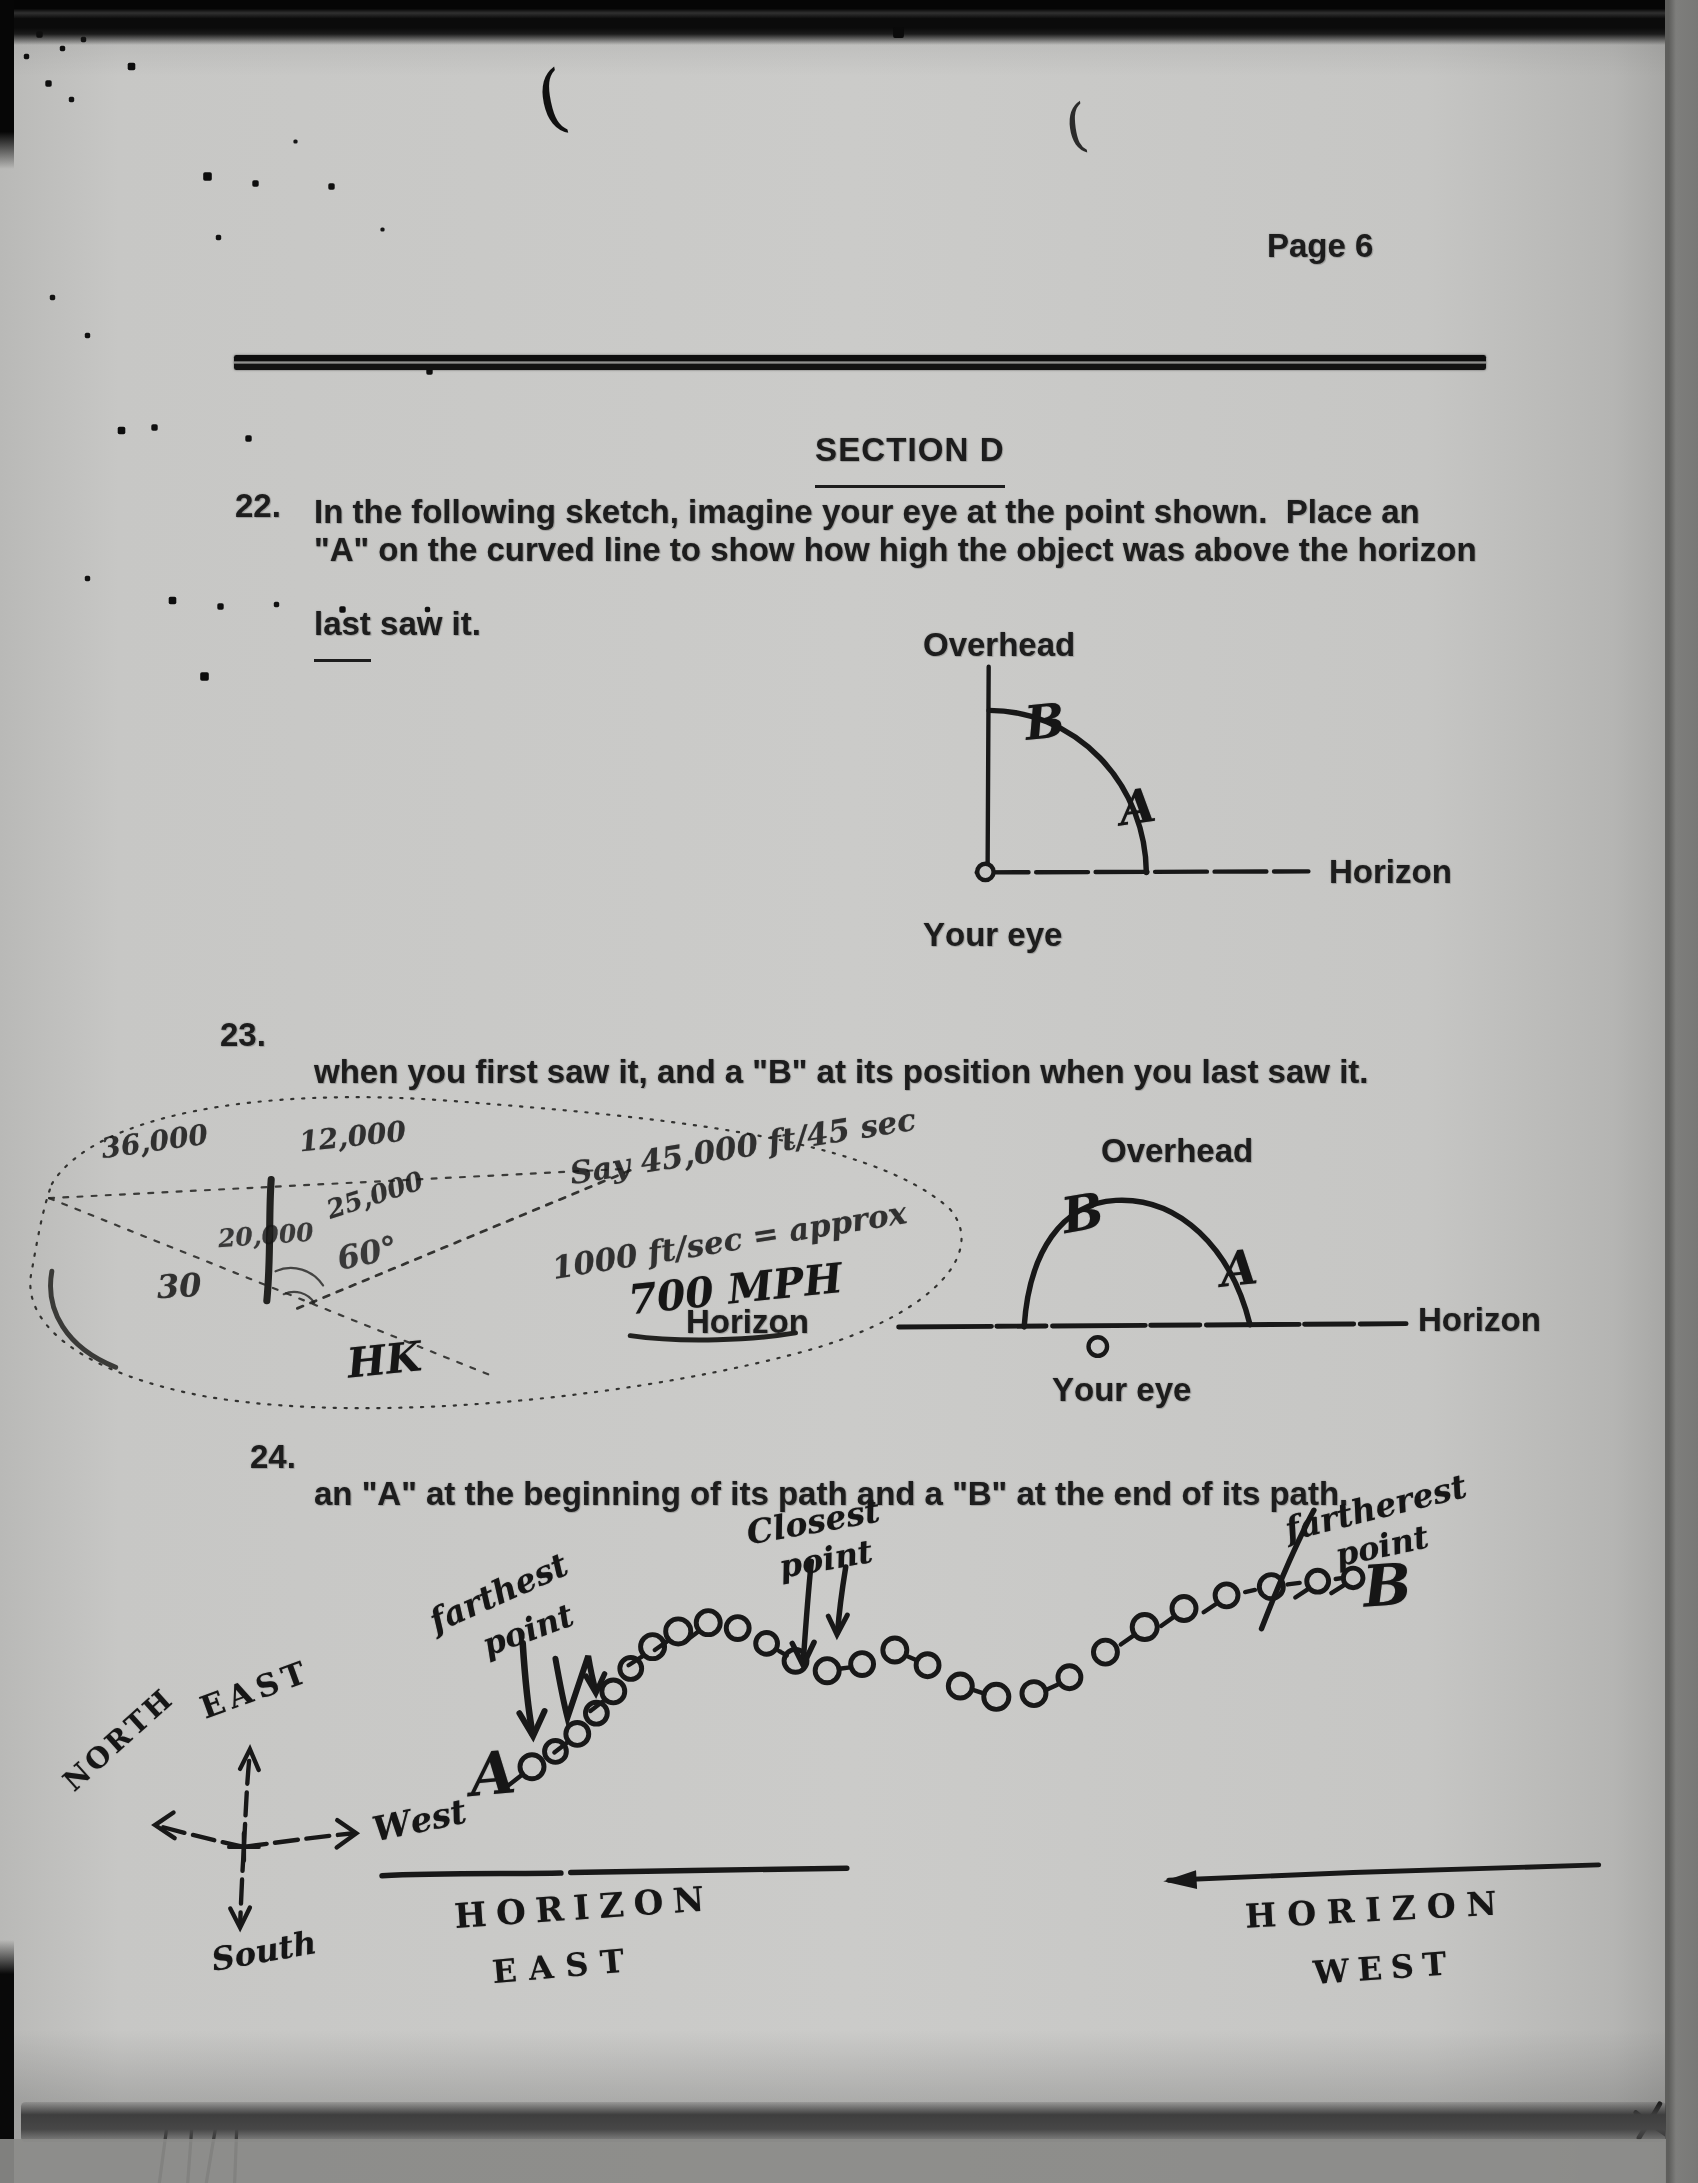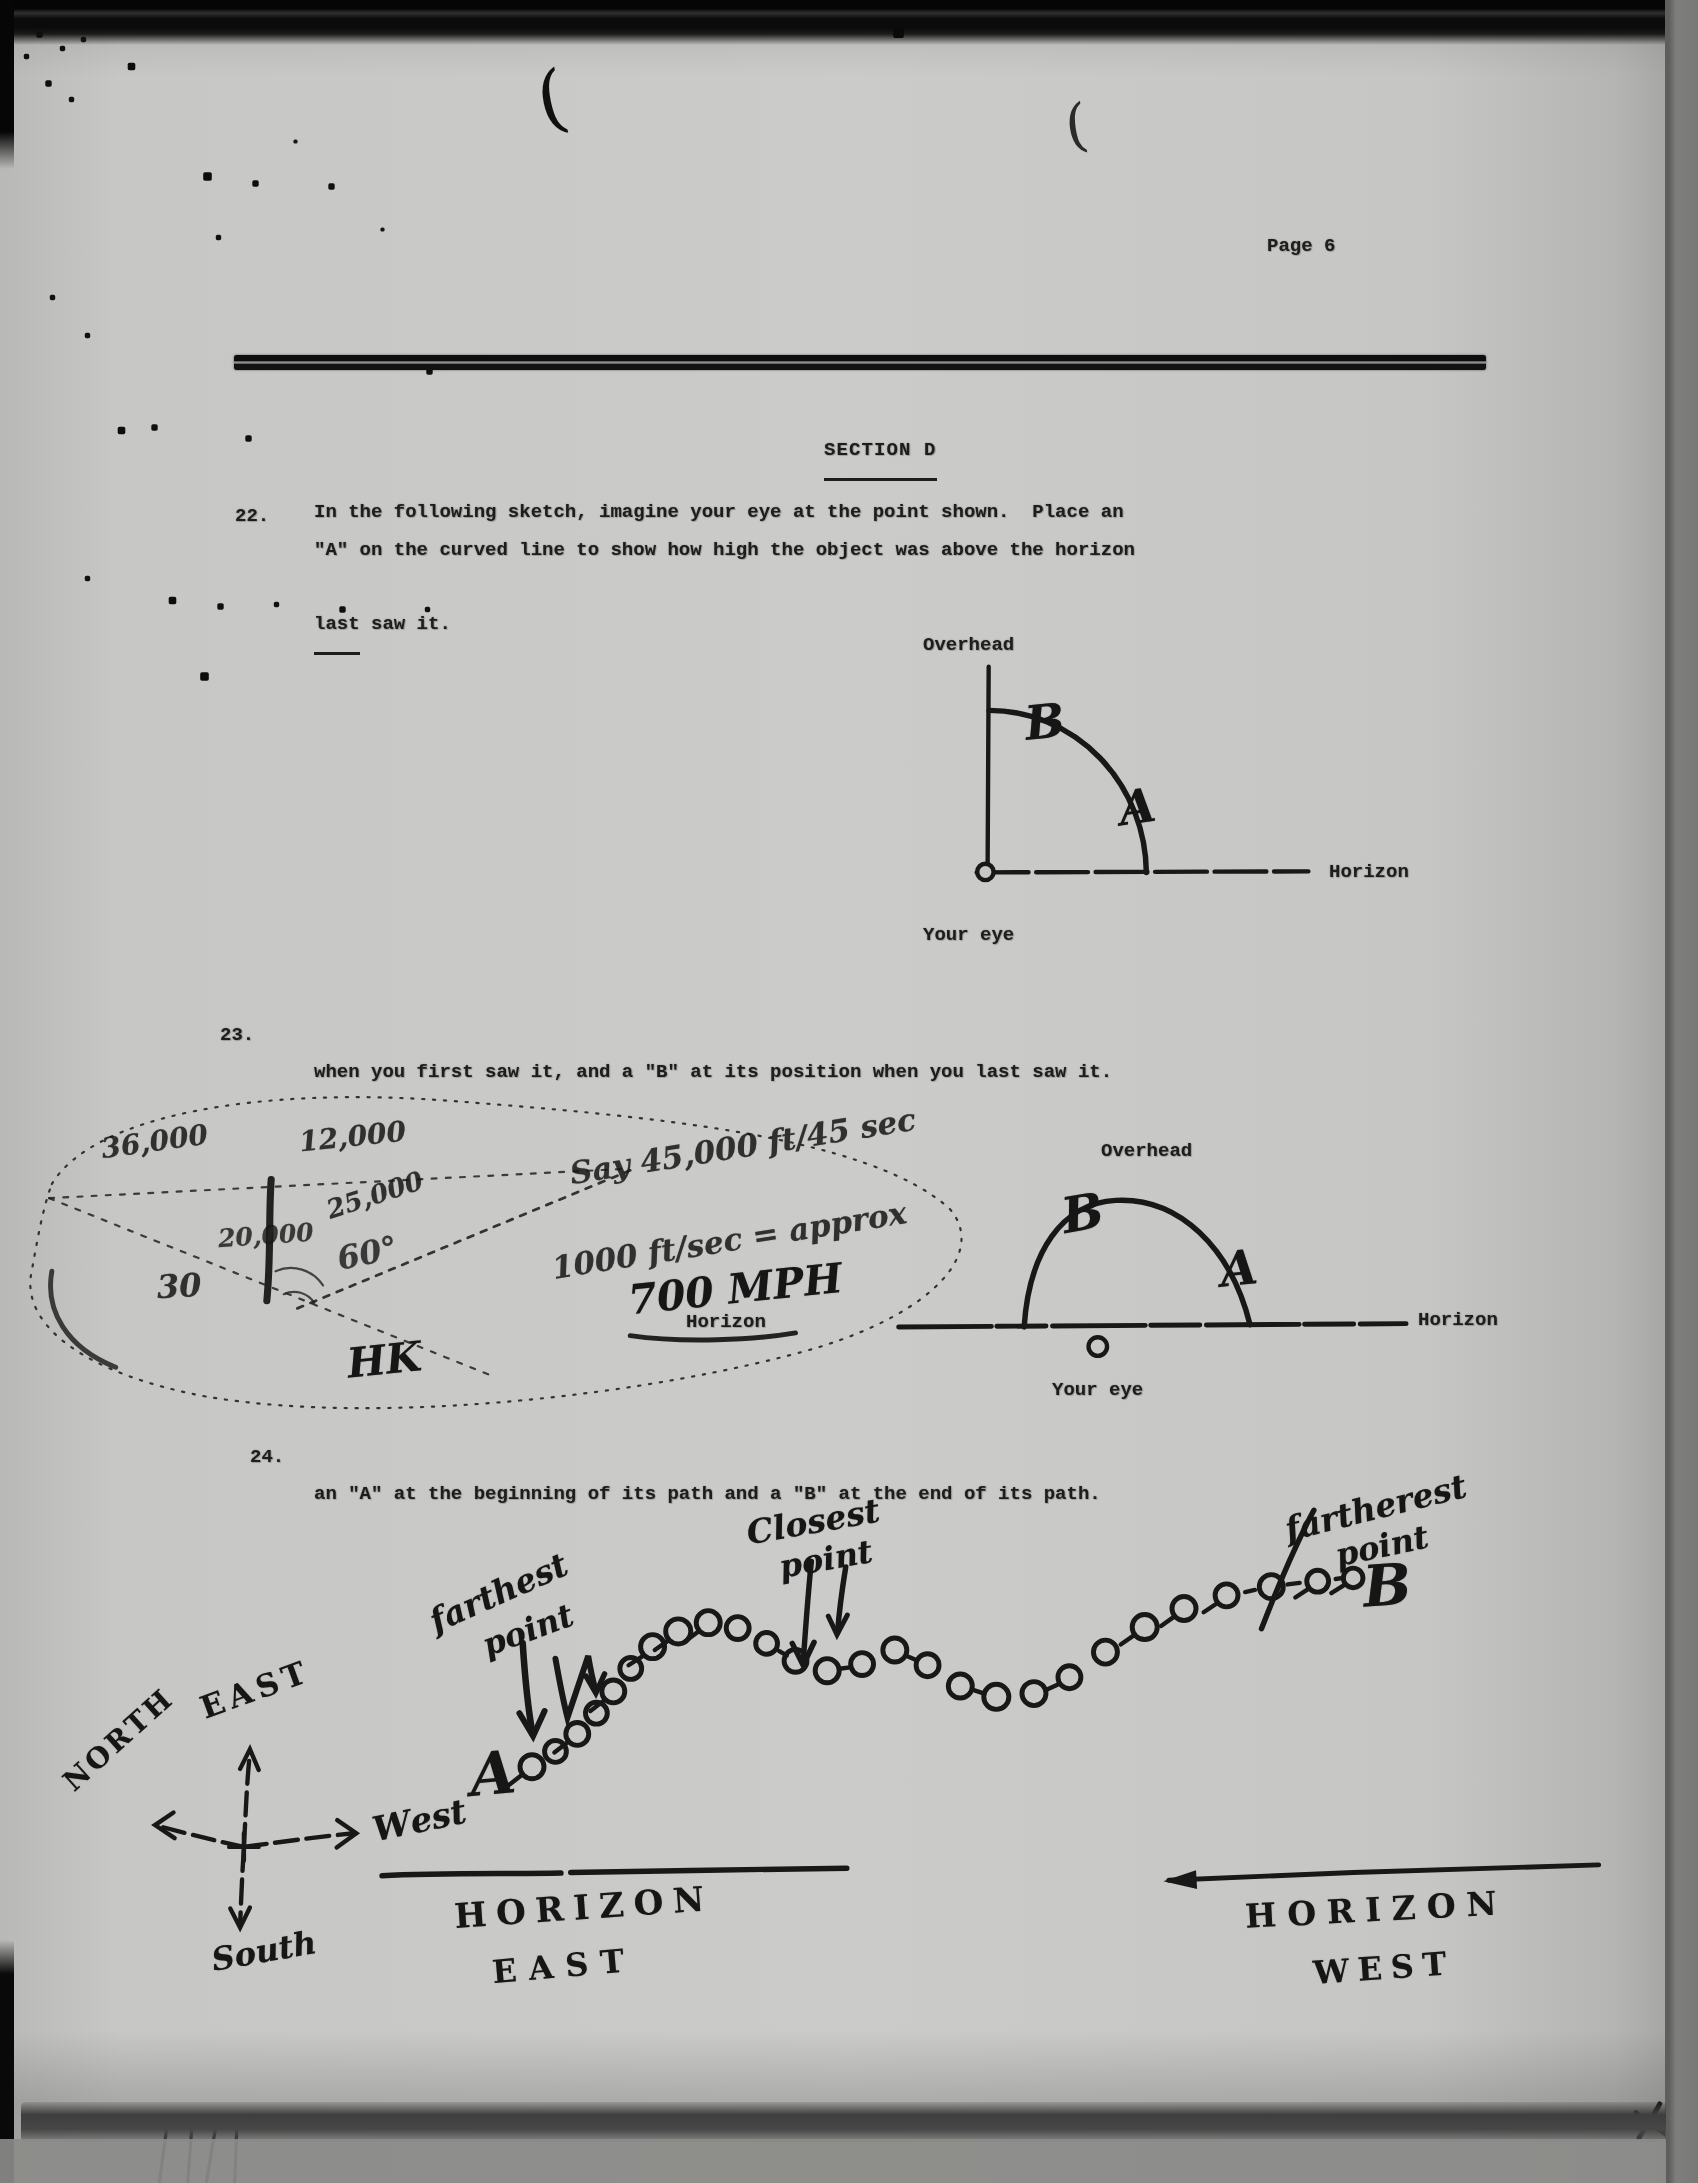--- a/index.html
+++ b/index.html
@@ -1,22 +1,22 @@
 <!DOCTYPE html>
 <html style="font-size:8.7px"><head>
 <meta charset="utf-8">
 <style>
   html,body{margin:0;padding:0;background:#6e6e6c;}
   #page{position:relative;width:1698px;height:2183px;overflow:hidden;
     background:
       linear-gradient(180deg, rgba(110,110,110,.30) 0px, rgba(110,110,110,0) 76px, rgba(110,110,110,0) 2030px, rgba(80,80,80,.25) 2101px),
       linear-gradient(90deg,#b9b9b7 0,#c7c7c5 7%,#cbcbc9 50%,#c6c6c4 84%,#b5b5b3 95%,#9e9e9c 100%);
     font-kerning:none;}
-  .tw{position:absolute;font-family:Liberation Mono, monospace;font-weight:700;
-    font-size:19px;line-height:34px;color:#1d1d1d;white-space:pre;
+  .tw{position:absolute;font-family:Liberation Sans, sans-serif;font-weight:700;
+    font-size:33px;line-height:34px;color:#1d1d1d;white-space:pre;
     text-shadow:0 0 1.6px rgba(25,25,25,.40),1.1px 0.5px 0 rgba(25,25,25,.16);}
   .tw .u,.uline{border-bottom:3.3px solid #1d1d1d;padding-bottom:17px;}
   .hand{position:absolute;font-family:"DejaVu Serif","Liberation Serif",serif;font-style:italic;font-weight:700;
     color:#161616;white-space:pre;text-shadow:0 0 1.1px rgba(20,20,20,.45);}
   .handcaps{position:absolute;font-family:"DejaVu Serif","Liberation Serif",serif;font-weight:700;
     color:#161616;white-space:pre;text-shadow:0 0 1.1px rgba(20,20,20,.4);}
   .mark{position:absolute;font-family:"DejaVu Serif",serif;color:#101010;}
   #divider{position:absolute;left:234px;top:355px;width:1252px;height:15.3px;border-radius:2.2px;
     background:linear-gradient(180deg,#0e0e0e 0 38%,#8f8f8d 46% 54%,#121212 62% 100%);
     box-shadow:0 0 2.2px rgba(10,10,10,.6);}
@@ -179,21 +179,21 @@
   <div id="specks"></div>
   <div class="mark" style="left:537px;top:55px;font-size:74px;transform:rotate(-12deg)">(</div>
   <div class="mark" style="left:1065px;top:92px;font-size:57px;transform:rotate(-8deg);opacity:.85">(</div>
 
   <div class="tw" style="left:1267px;top:229px">Page 6</div>
   <div id="divider"></div>
   <div class="tw" style="left:774px;top:399px;letter-spacing:1.1px">
     <span class="uline">SECTION D</span>
   </div>
 
-  <div class="tw" style="left:235px;top:499px">22.</div>
+  <div class="tw" style="left:235px;top:489px">22.</div>
   <div class="tw" style="left:314px;top:495px">In the following sketch, imagine your eye at the point shown.  Place an</div>
   <div class="tw" style="left:314px;top:533px">"A" on the curved line to show how high the object was above the horizon</div>
   <div class="tw" style="left:314px;top:607px"><span class="u">last</span><span> saw it.</span></div>
 
   <div class="tw" style="left:923px;top:628px">Overhead</div>
   <div class="tw" style="left:1329px;top:855px">Horizon</div>
   <div class="tw" style="left:923px;top:918px">Your eye</div>
   <div class="hand" style="left:1025px;top:694px;font-size:47px;transform:rotate(-6deg)">B</div>
   <div class="hand" style="left:1119px;top:779px;font-size:47px;transform:rotate(-8deg)">A</div>
 

